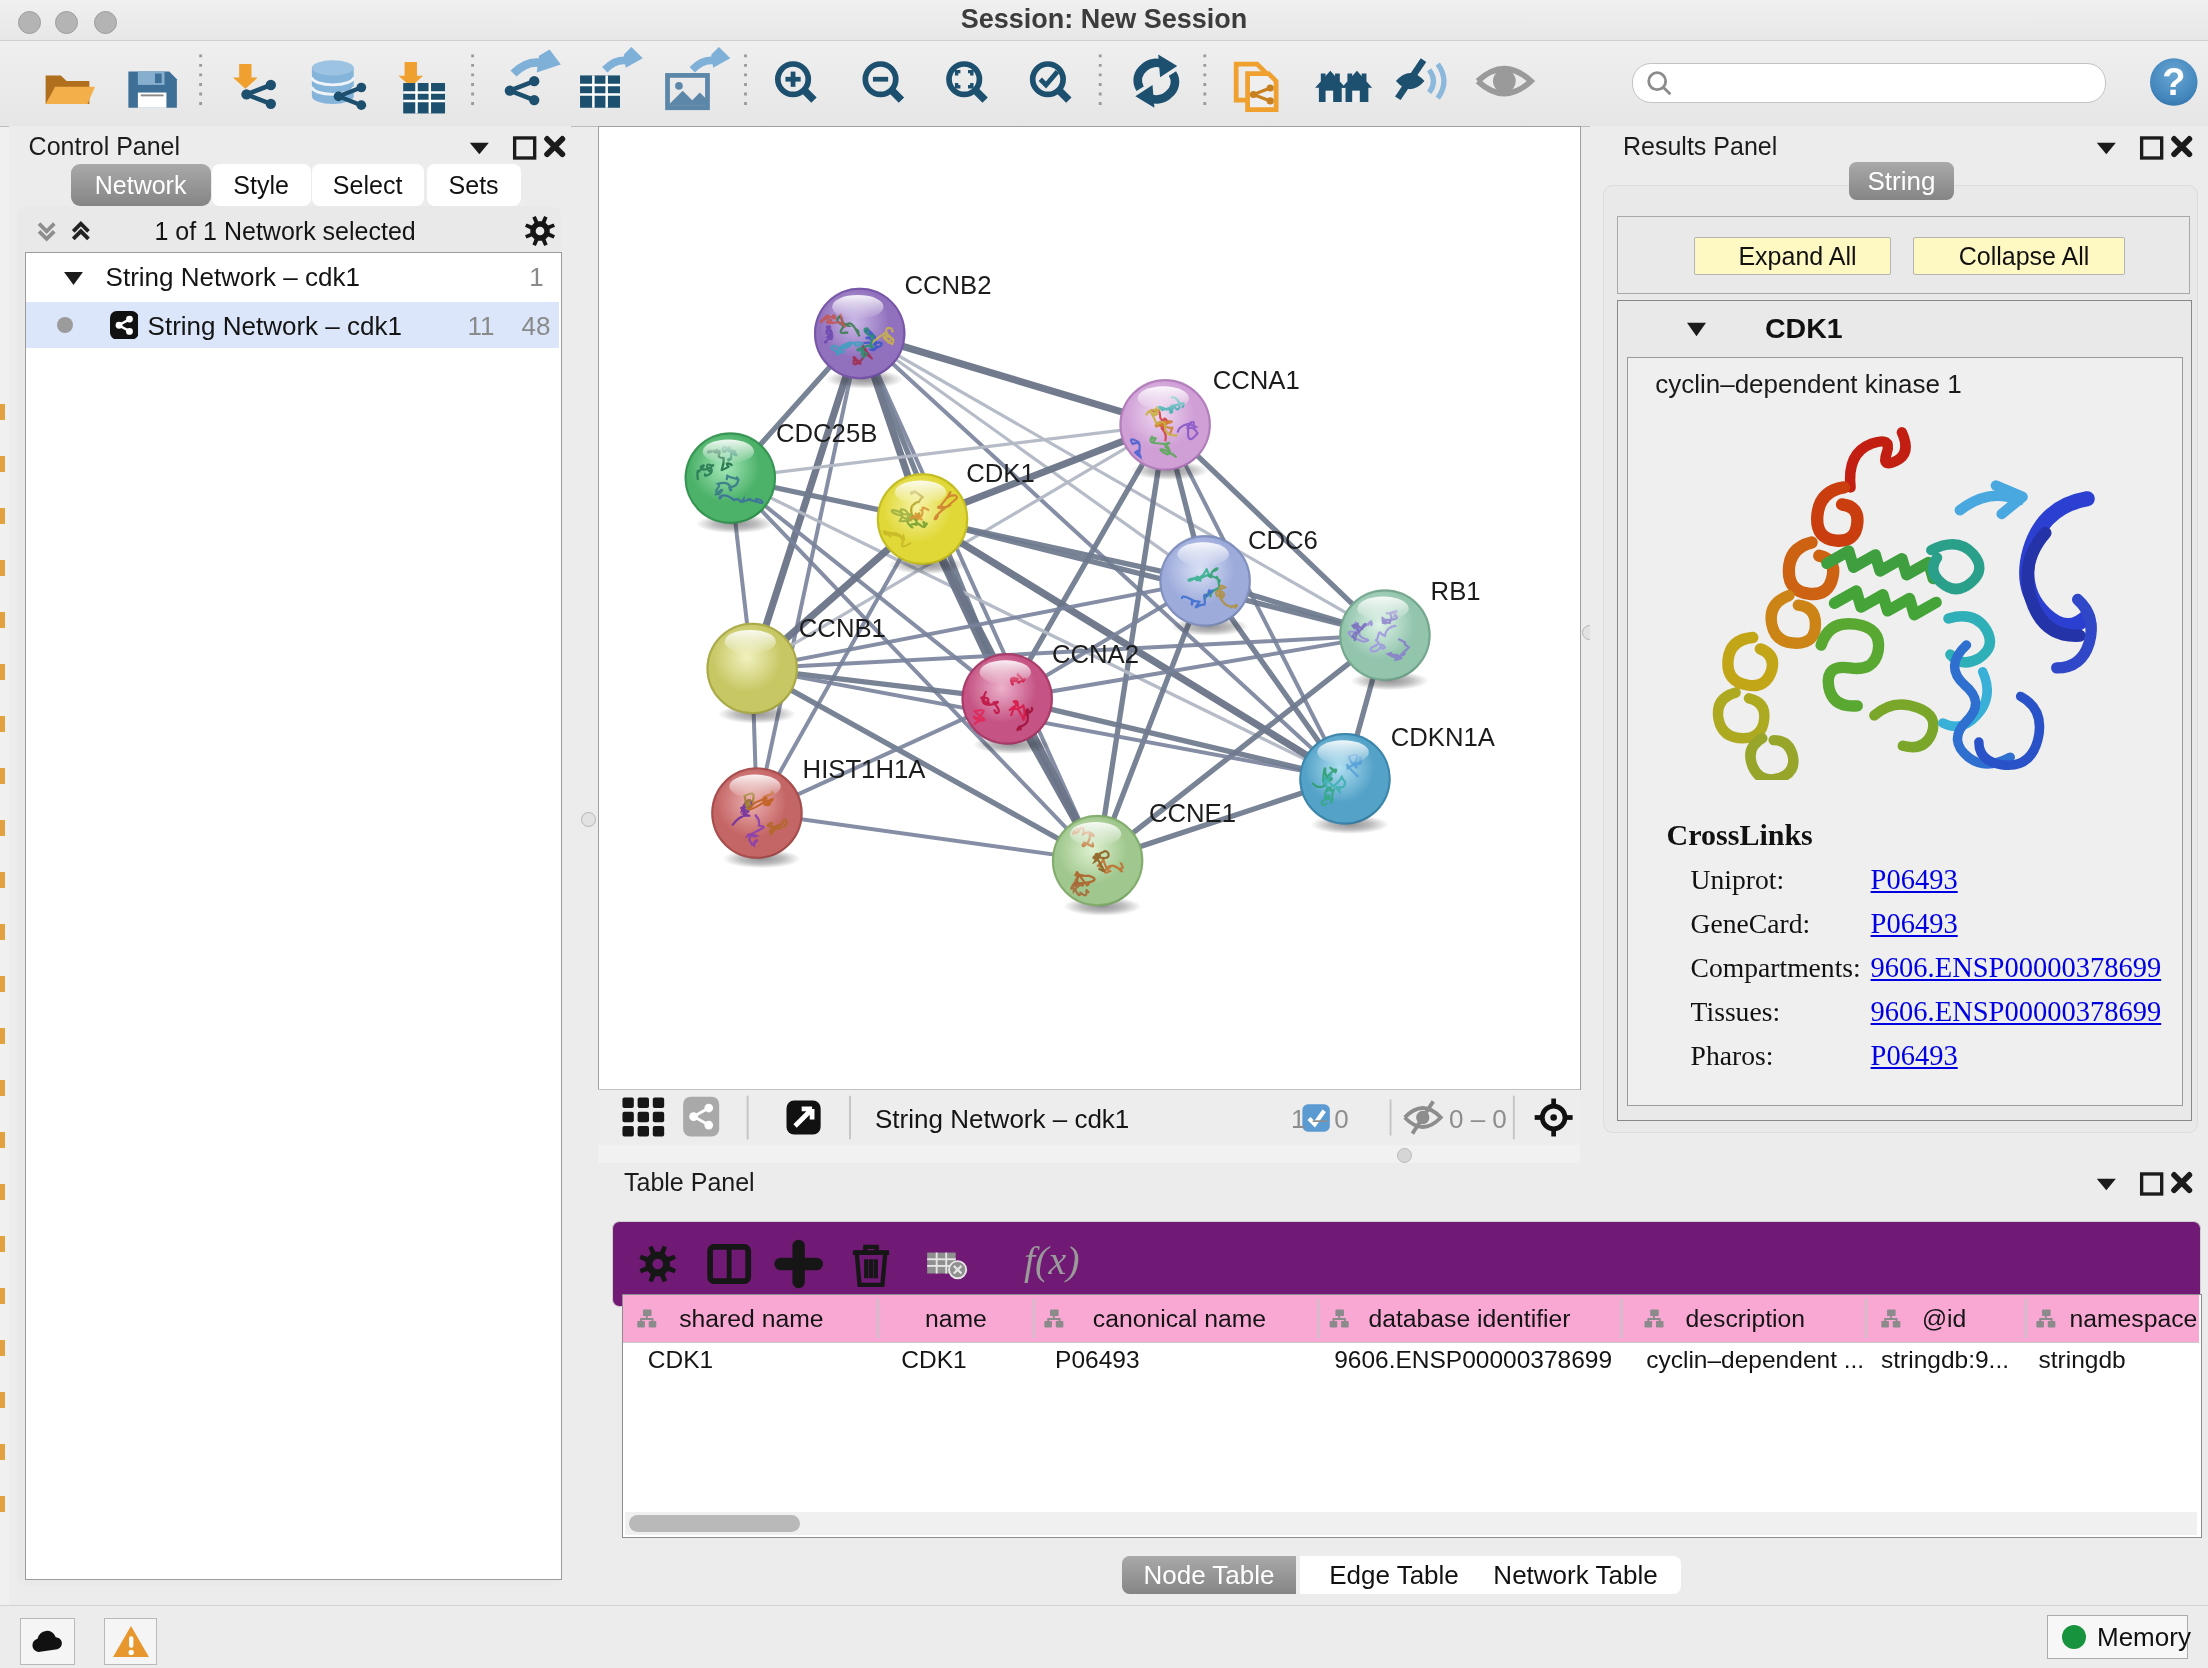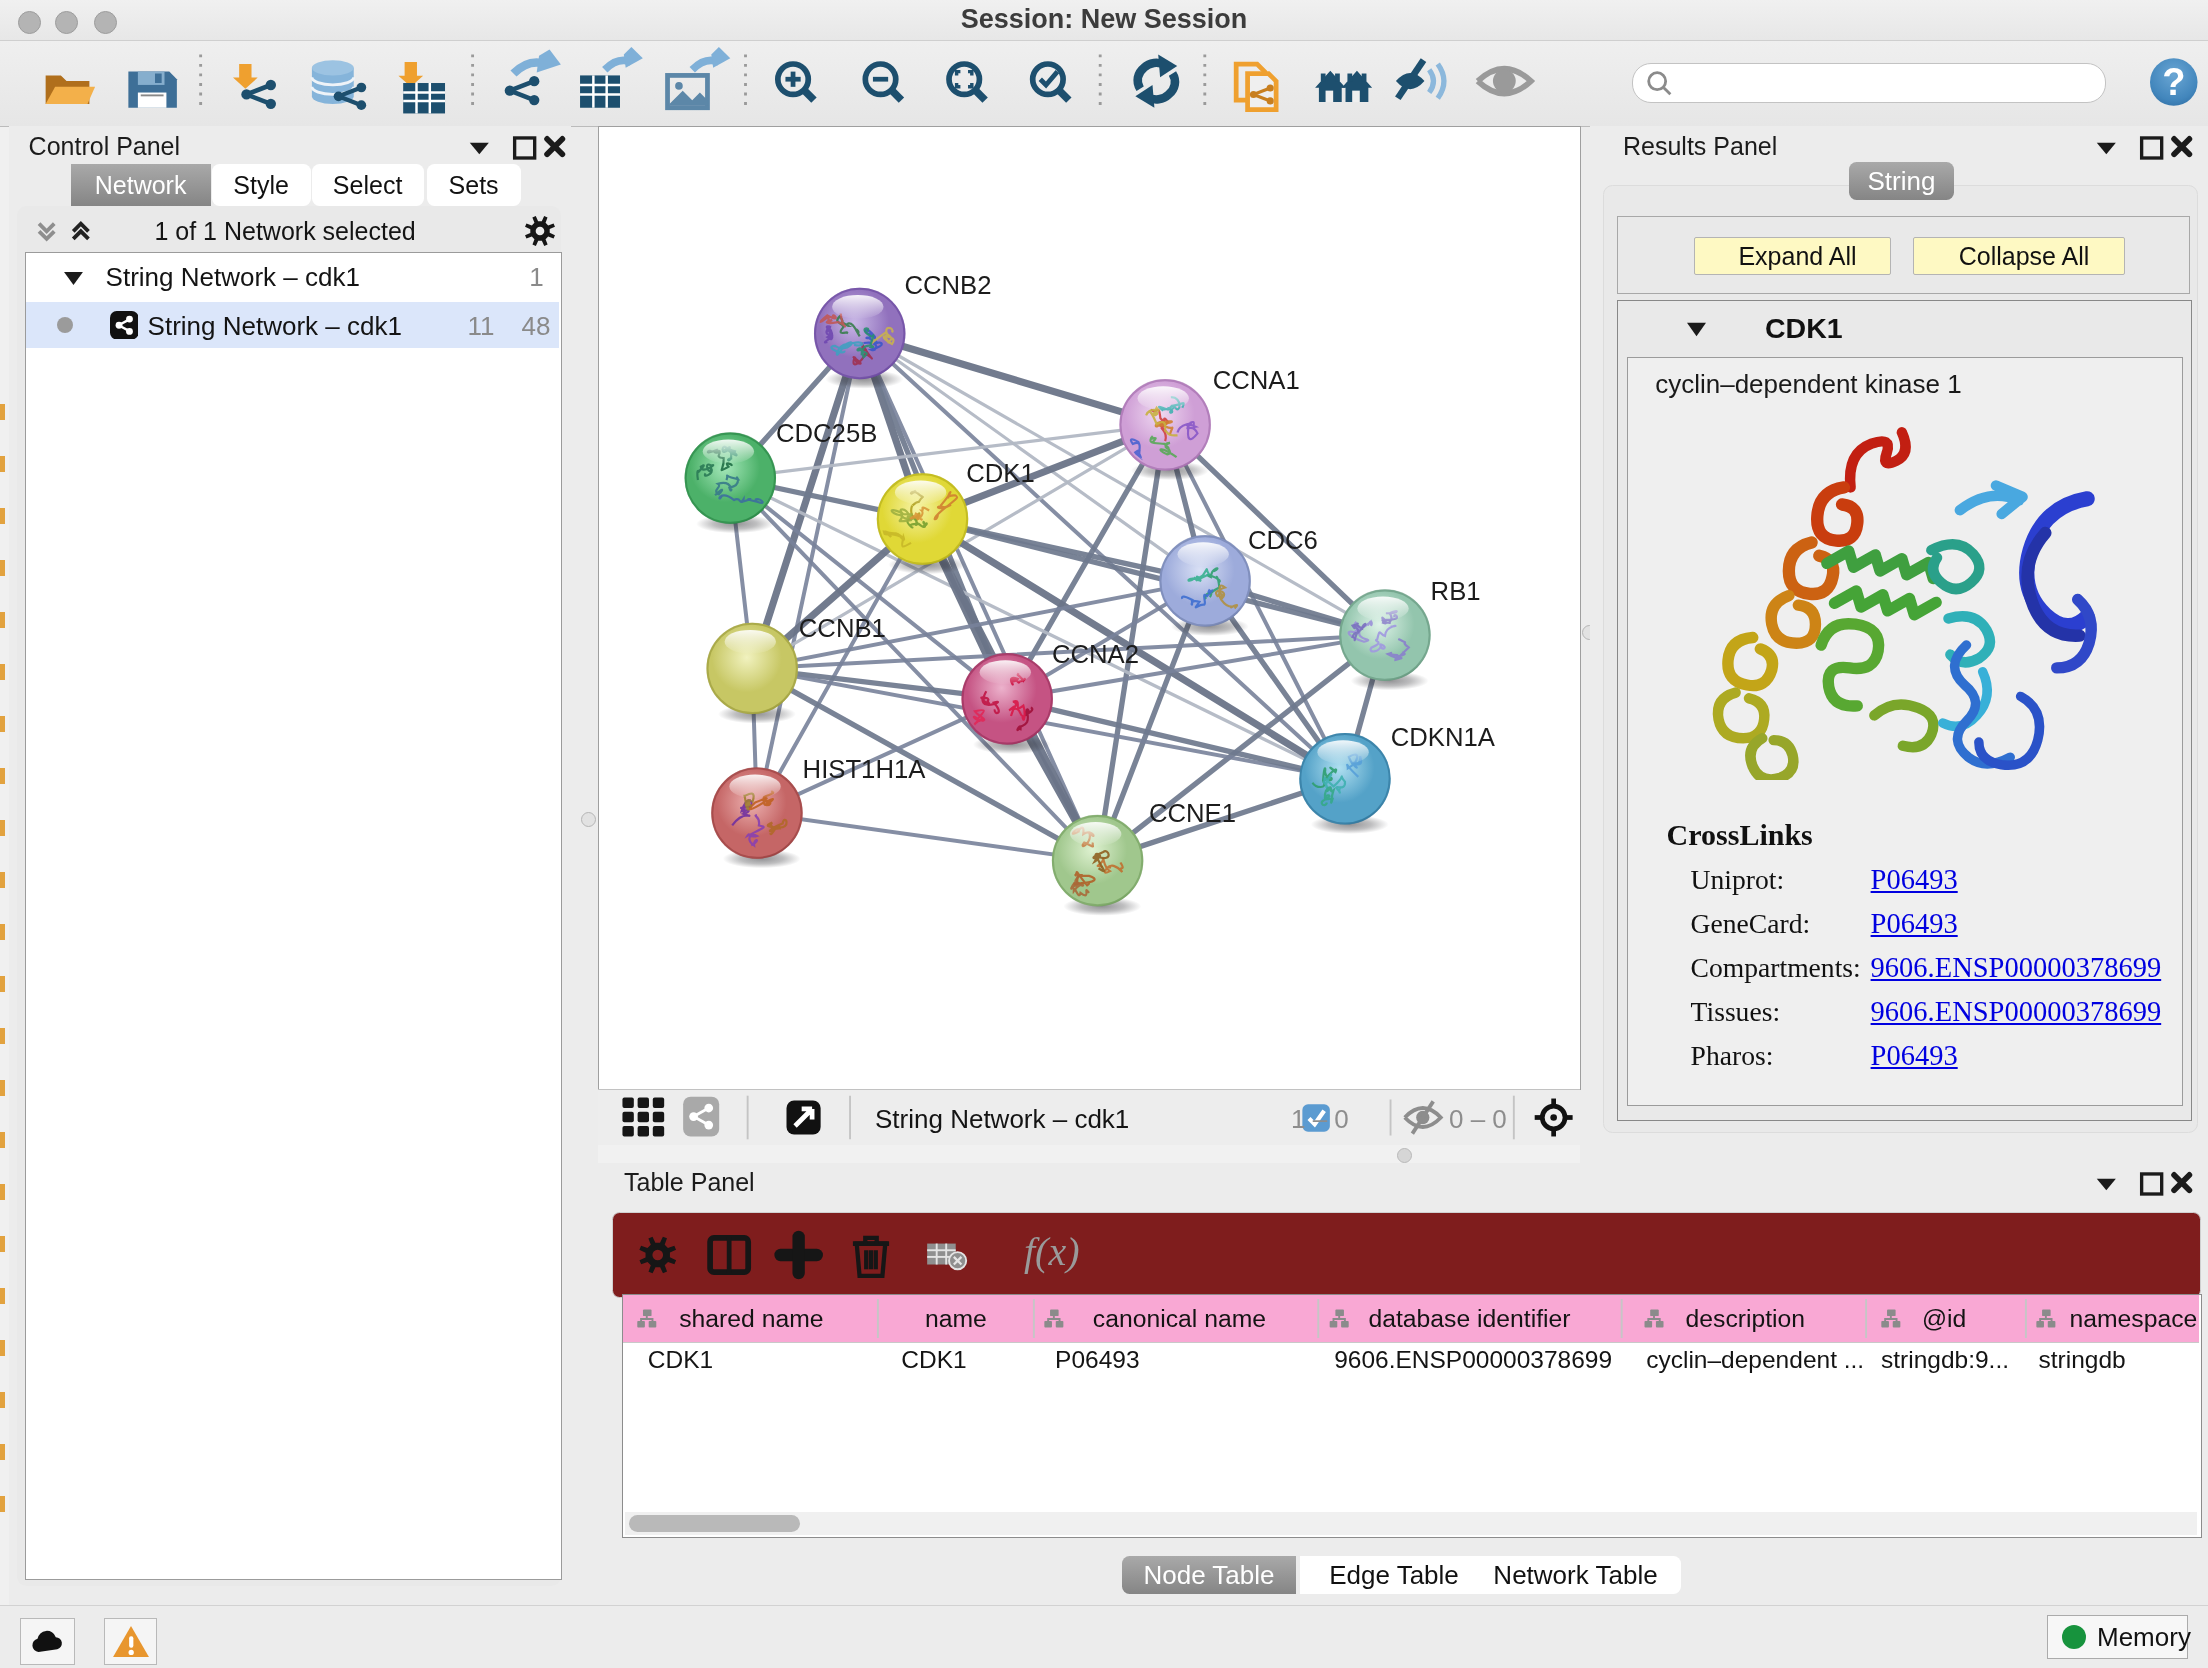--- a/index.html
+++ b/index.html
@@ -172,21 +172,21 @@
 </div>
 
 <div class="abs" id="controlpanel" style="left:8.6px;top:126px;width:562px;height:1477px;background:#ececec;">
   <div class="panel-title abs" style="left:20px;top:5.7px;">Control Panel</div>
   <svg class="abs" style="left:456px;top:8.6px;" width="105" height="25" viewBox="0 0 110 26">
     <path d="M5 8 L25 8 L15 20 Z" fill="#1b1b1b"></path>
     <rect x="52" y="3" width="21" height="21" fill="none" stroke="#1b1b1b" stroke-width="3.5"></rect>
     <path d="M86 4 L102 20 M102 4 L86 20" stroke="#1b1b1b" stroke-width="6" stroke-linecap="round"></path>
   </svg>
 
-  <div class="abs seltab" style="left:62px;top:38px;width:140px;height:42px;border-radius:0;text-align:center;font-size:25px;line-height:42px;">Network</div>
+  <div class="abs seltab" style="left:62px;top:38px;width:140px;height:42px;border-radius:9px;text-align:center;font-size:25px;line-height:42px;">Network</div>
   <div class="abs" style="left:203px;top:38px;width:99px;height:42px;border-radius:7.6px;background:#fff;text-align:center;font-size:25px;line-height:42px;color:#111;">Style</div>
   <div class="abs" style="left:303px;top:38px;width:112px;height:42px;border-radius:7.6px;background:#fff;text-align:center;font-size:25px;line-height:42px;color:#111;">Select</div>
   <div class="abs" style="left:418px;top:38px;width:94px;height:42px;border-radius:7.6px;background:#fff;text-align:center;font-size:25px;line-height:42px;color:#111;">Sets</div>
 
   <div class="abs" style="left:8.6px;top:80px;width:544px;height:1380px;background:#e9e9e9;border-radius:9.5px;"></div>
 
   <div class="abs" style="left:17px;top:90px;width:519px;height:32px;">
     <svg class="abs" style="left:9.5px;top:1.9px;" width="124" height="28.5" viewBox="0 0 130 30">
       <path d="M4 6 L12 14 L20 6 M4 14 L12 22 L20 14" stroke="#8e8e8e" stroke-width="4" fill="none"></path>
       <path d="M40 14 L48 6 L56 14 M40 22 L48 14 L56 22" stroke="#222" stroke-width="4" fill="none"></path>
@@ -630,21 +630,21 @@
   </div>
 </div>
 
 <div class="abs" id="tablepanel" style="left:574px;top:1163px;width:1634px;height:440px;background:#ececec;">
   <div class="panel-title abs" style="left:50px;top:4.8px;">Table Panel</div>
   <svg class="abs" style="left:1518px;top:7.6px;" width="105" height="25" viewBox="0 0 110 26">
     <path d="M5 8 L25 8 L15 20 Z" fill="#1b1b1b"></path>
     <rect x="52" y="3" width="21" height="21" fill="none" stroke="#1b1b1b" stroke-width="3.5"></rect>
     <path d="M86 4 L102 20 M102 4 L86 20" stroke="#1b1b1b" stroke-width="6" stroke-linecap="round"></path>
   </svg>
-  <div class="abs" style="left:38px;top:49px;width:1587px;height:84px;background:#7f1d1d;border:1px solid #d0d0d0;border-radius:7.6px;text-align:center;">
+  <div class="abs" style="left:38px;top:58px;width:1587px;height:84px;background:#701a75;border:1px solid #d0d0d0;border-radius:7.6px;text-align:center;">
     <svg class="abs" id="tabletools" style="left:0;top:0;" width="476" height="84" viewBox="0 0 500 88">
 <g fill="#161616">
           <path d="M59.8 46.4 L66.3 49.4 L64.5 53.7 L57.8 51.3 L54.3 54.7 L56.8 61.4 L52.5 63.2 L49.5 56.8 L44.6 56.8 L41.6 63.3 L37.3 61.5 L39.7 54.8 L36.3 51.3 L29.6 53.8 L27.8 49.5 L34.2 46.5 L34.2 41.6 L27.7 38.6 L29.5 34.3 L36.2 36.7 L39.7 33.3 L37.2 26.6 L41.5 24.8 L44.5 31.2 L49.4 31.2 L52.4 24.7 L56.7 26.5 L54.3 33.2 L57.7 36.7 L64.4 34.2 L66.2 38.5 L59.8 41.5 Z M52.6 44.0 A5.6 5.6 0 1 0 41.4 44.0 A5.6 5.6 0 1 0 52.6 44.0 Z" fill-rule="evenodd"></path>
         </g>
 <rect x="102" y="26" width="40" height="36" rx="4" fill="none" stroke="#161616" stroke-width="6"></rect>
 <line x1="122" y1="26" x2="122" y2="62" stroke="#161616" stroke-width="5"></line>
 <g stroke="#161616" stroke-width="13" stroke-linecap="round">
           <line x1="176" y1="44" x2="214" y2="44"></line>
           <line x1="195" y1="25" x2="195" y2="63"></line>
         </g>

